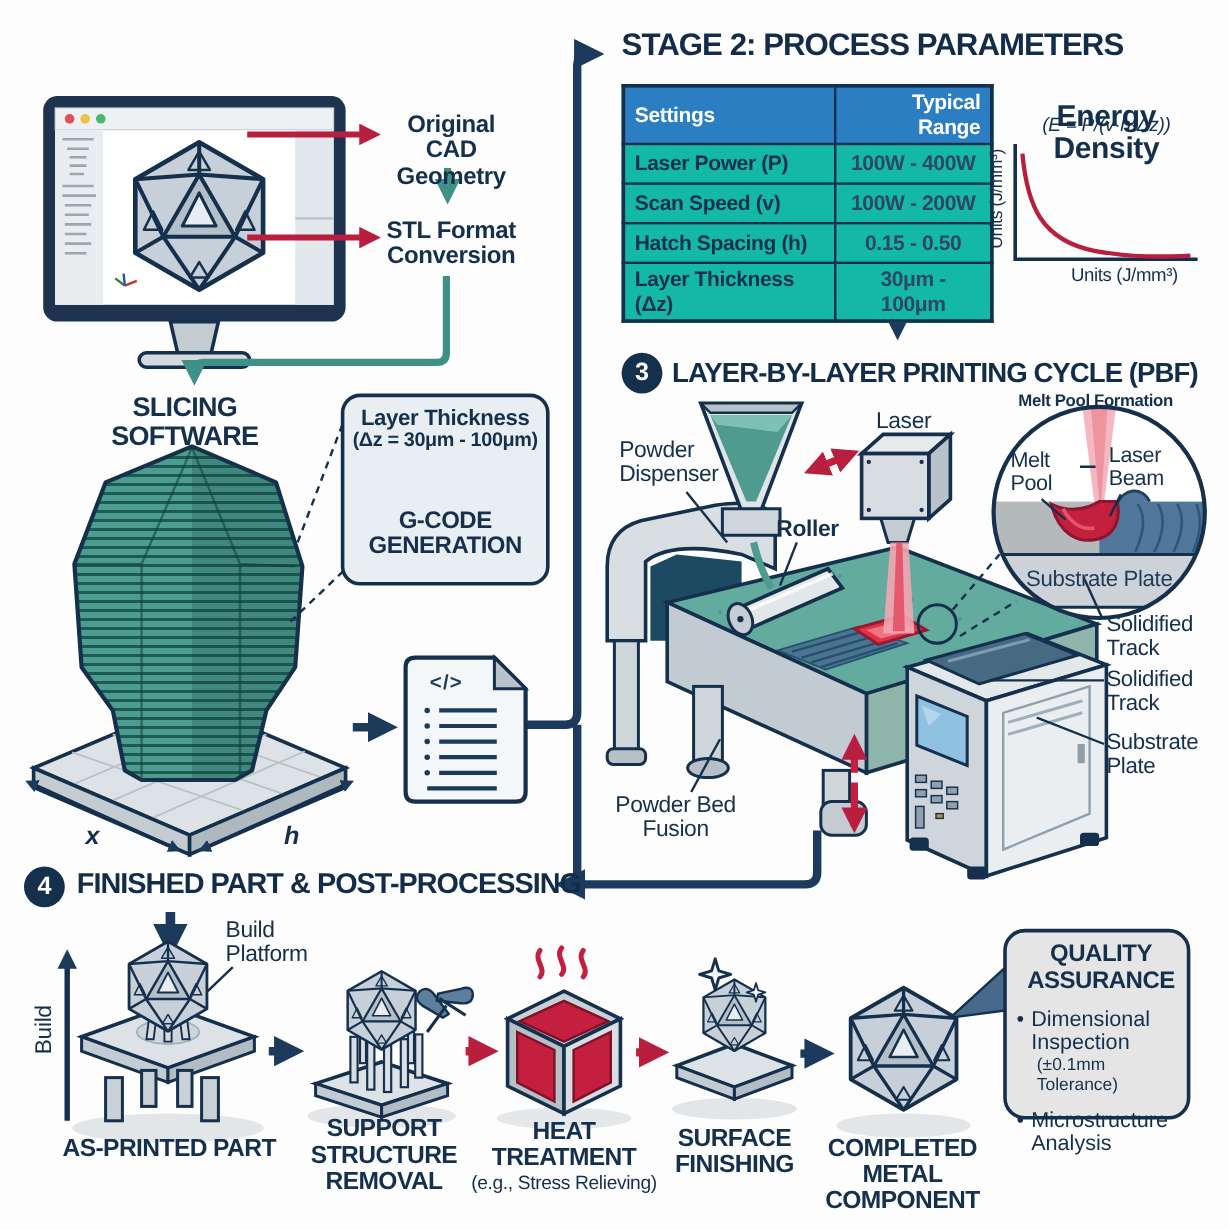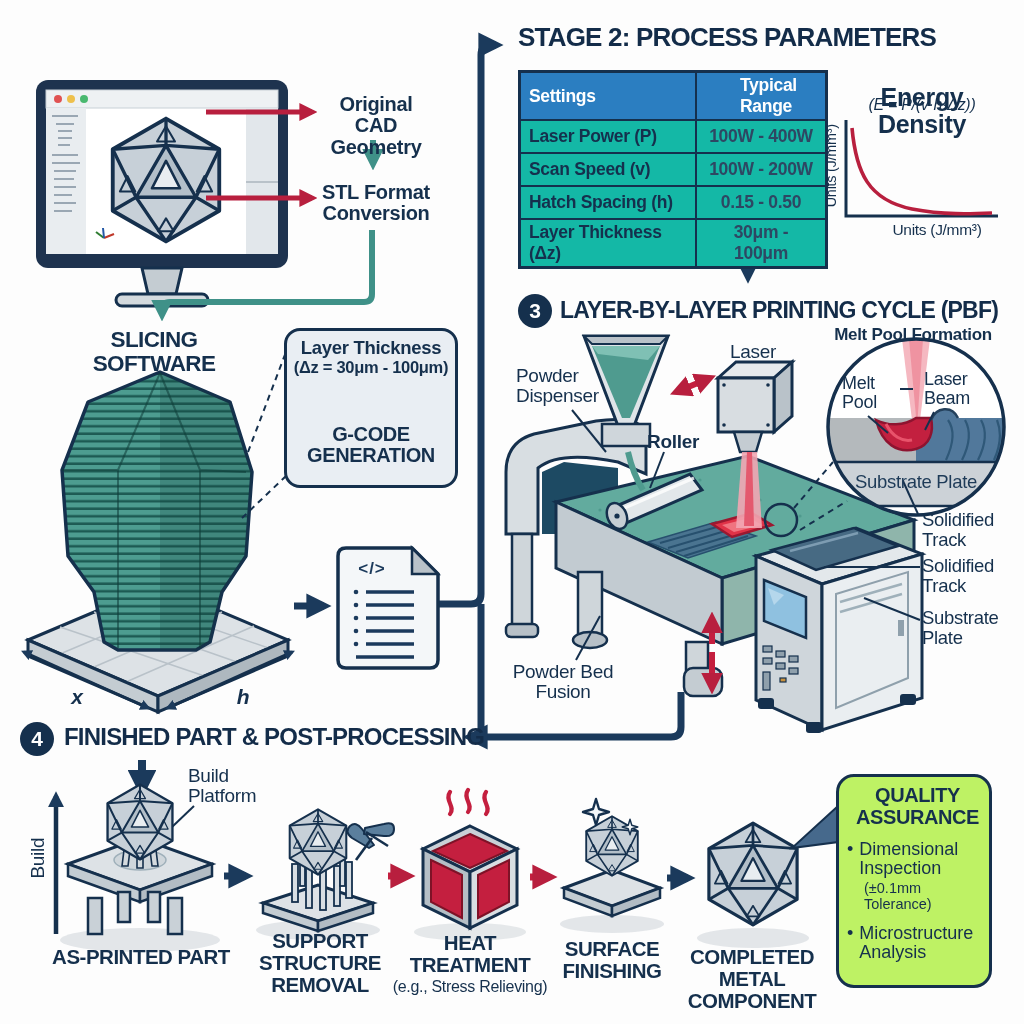--- a/index.html
+++ b/index.html
@@ -16,21 +16,21 @@
          font-weight:700;font-size:21px;display:flex;align-items:center;justify-content:center;}
   
   .ptable{position:absolute;left:518px;top:70px;border-collapse:collapse;
           border:3px solid #15304d;background:#14b8a6;}
   .ptable th,.ptable td{border:2.5px solid #15304d;padding:2px 8px;font-size:17.5px;
           font-weight:700;height:27px;letter-spacing:-0.3px;}
   .ptable th{background:#2b7ec1;color:#ffffff;text-align:left;}
   .ptable td.c1{width:158px;text-align:left;color:#15304d;}
   .ptable td.c2{width:112px;text-align:center;color:#2e4763;}
   
-  .qa{position:absolute;left:836px;top:774px;width:156px;height:214px;background:#bef264;
+  .qa{position:absolute;left:836px;top:774px;width:156px;height:159px;background:#e5e5e5;
       border:3px solid #15304d;border-radius:18px;box-sizing:border-box;padding:8px 1px 6px 8px;}
   .qa-title{font-weight:700;font-size:20px;text-align:center;white-space:pre-line;line-height:1.08;
       letter-spacing:-0.4px;}
   .qa-item{display:flex;gap:6px;margin-top:12px;font-size:18px;font-weight:400;line-height:1.05;
       white-space:pre-line;text-align:left;}
   .qa-dot{font-size:18px;line-height:1.05;}
   .qa-sub{font-size:14.5px;margin:2px 0 0 17px;text-align:left;font-weight:400;}
   .callout{position:absolute;left:284px;top:328px;width:174px;height:160px;background:#e9eef3;
       border:3px solid #15304d;border-radius:16px;box-sizing:border-box;}
 </style>
@@ -377,21 +377,21 @@
 GENERATION</div>
 <div class="l it" style="left:62px;top:686px;width:30px;font-size:21px;">x</div>
 <div class="l it" style="left:228px;top:686px;width:30px;font-size:21px;">h</div>
 <div class="l" style="left:350px;top:560px;width:44px;font-size:17px;color:#1b3a5c;letter-spacing:1px;">&lt;/&gt;</div>
 
 <div class="l ttl" style="left:518px;top:24px;">STAGE 2: PROCESS PARAMETERS</div>
 <table class="ptable">
   <tbody>
         <tr>
           <th class="c1">Settings</th>
-      <th class="c2" style="text-align:left;padding-left:43px;">Typical Range</th>
+      <th class="c2" style="text-align:right;padding-left:43px;">Typical Range</th>
         </tr>
   <tr>
           <td class="c1">Laser Power (P)</td>
           <td class="c2">100W - 400W</td>
         </tr>
   <tr>
           <td class="c1">Scan Speed (v)</td>
           <td class="c2">100W - 200W</td>
         </tr>
   <tr>
@@ -404,21 +404,21 @@
         </tr>
 </tbody>
     </table>
 <div class="l" style="left:842px;top:84px;width:160px;font-size:25px;">Energy Density</div>
 <div class="l it" style="left:836px;top:96px;width:172px;font-size:16px;font-weight:400;">(E = P/(v·h·Δz))</div>
 <div class="l n" style="left:772px;top:158px;width:120px;font-size:14.5px;font-weight:400;transform:rotate(-90deg);">Units (J/mm³)</div>
 <div class="l n" style="left:862px;top:222px;width:150px;font-size:15.5px;font-weight:400;">Units (J/mm³)</div>
 
 <div class="badge" style="left:518px;top:294px;">3</div>
 <div class="l ttl" style="left:560px;top:298px;font-size:23px;">LAYER-BY-LAYER PRINTING CYCLE (PBF)</div>
-<div class="l" style="left:818px;top:326px;width:190px;font-size:17px;">Melt Pool Formation</div>
+<div class="l" style="left:818px;top:326px;width:190px;font-size:14px;">Melt Pool Formation</div>
 <div class="l left" style="left:516px;top:366px;width:105px;font-size:19px;font-weight:400;">Powder
 Dispenser</div>
 <div class="l n" style="left:718px;top:342px;width:70px;font-size:19px;font-weight:400;">Laser</div>
 <div class="l n" style="left:638px;top:432px;width:70px;font-size:19px;font-weight:700;">Roller</div>
 <div class="l left n" style="left:842px;top:374px;width:54px;font-size:18px;font-weight:400;">Melt
 Pool</div>
 <div class="l left n" style="left:924px;top:370px;width:62px;font-size:18px;font-weight:400;">Laser
 Beam</div>
 <div class="l n" style="left:846px;top:472px;width:140px;font-size:18.5px;font-weight:400;color:#1e3b58;">Substrate Plate</div>
 <div class="l left n" style="left:922px;top:510px;width:85px;font-size:18.5px;font-weight:400;">Solidified

